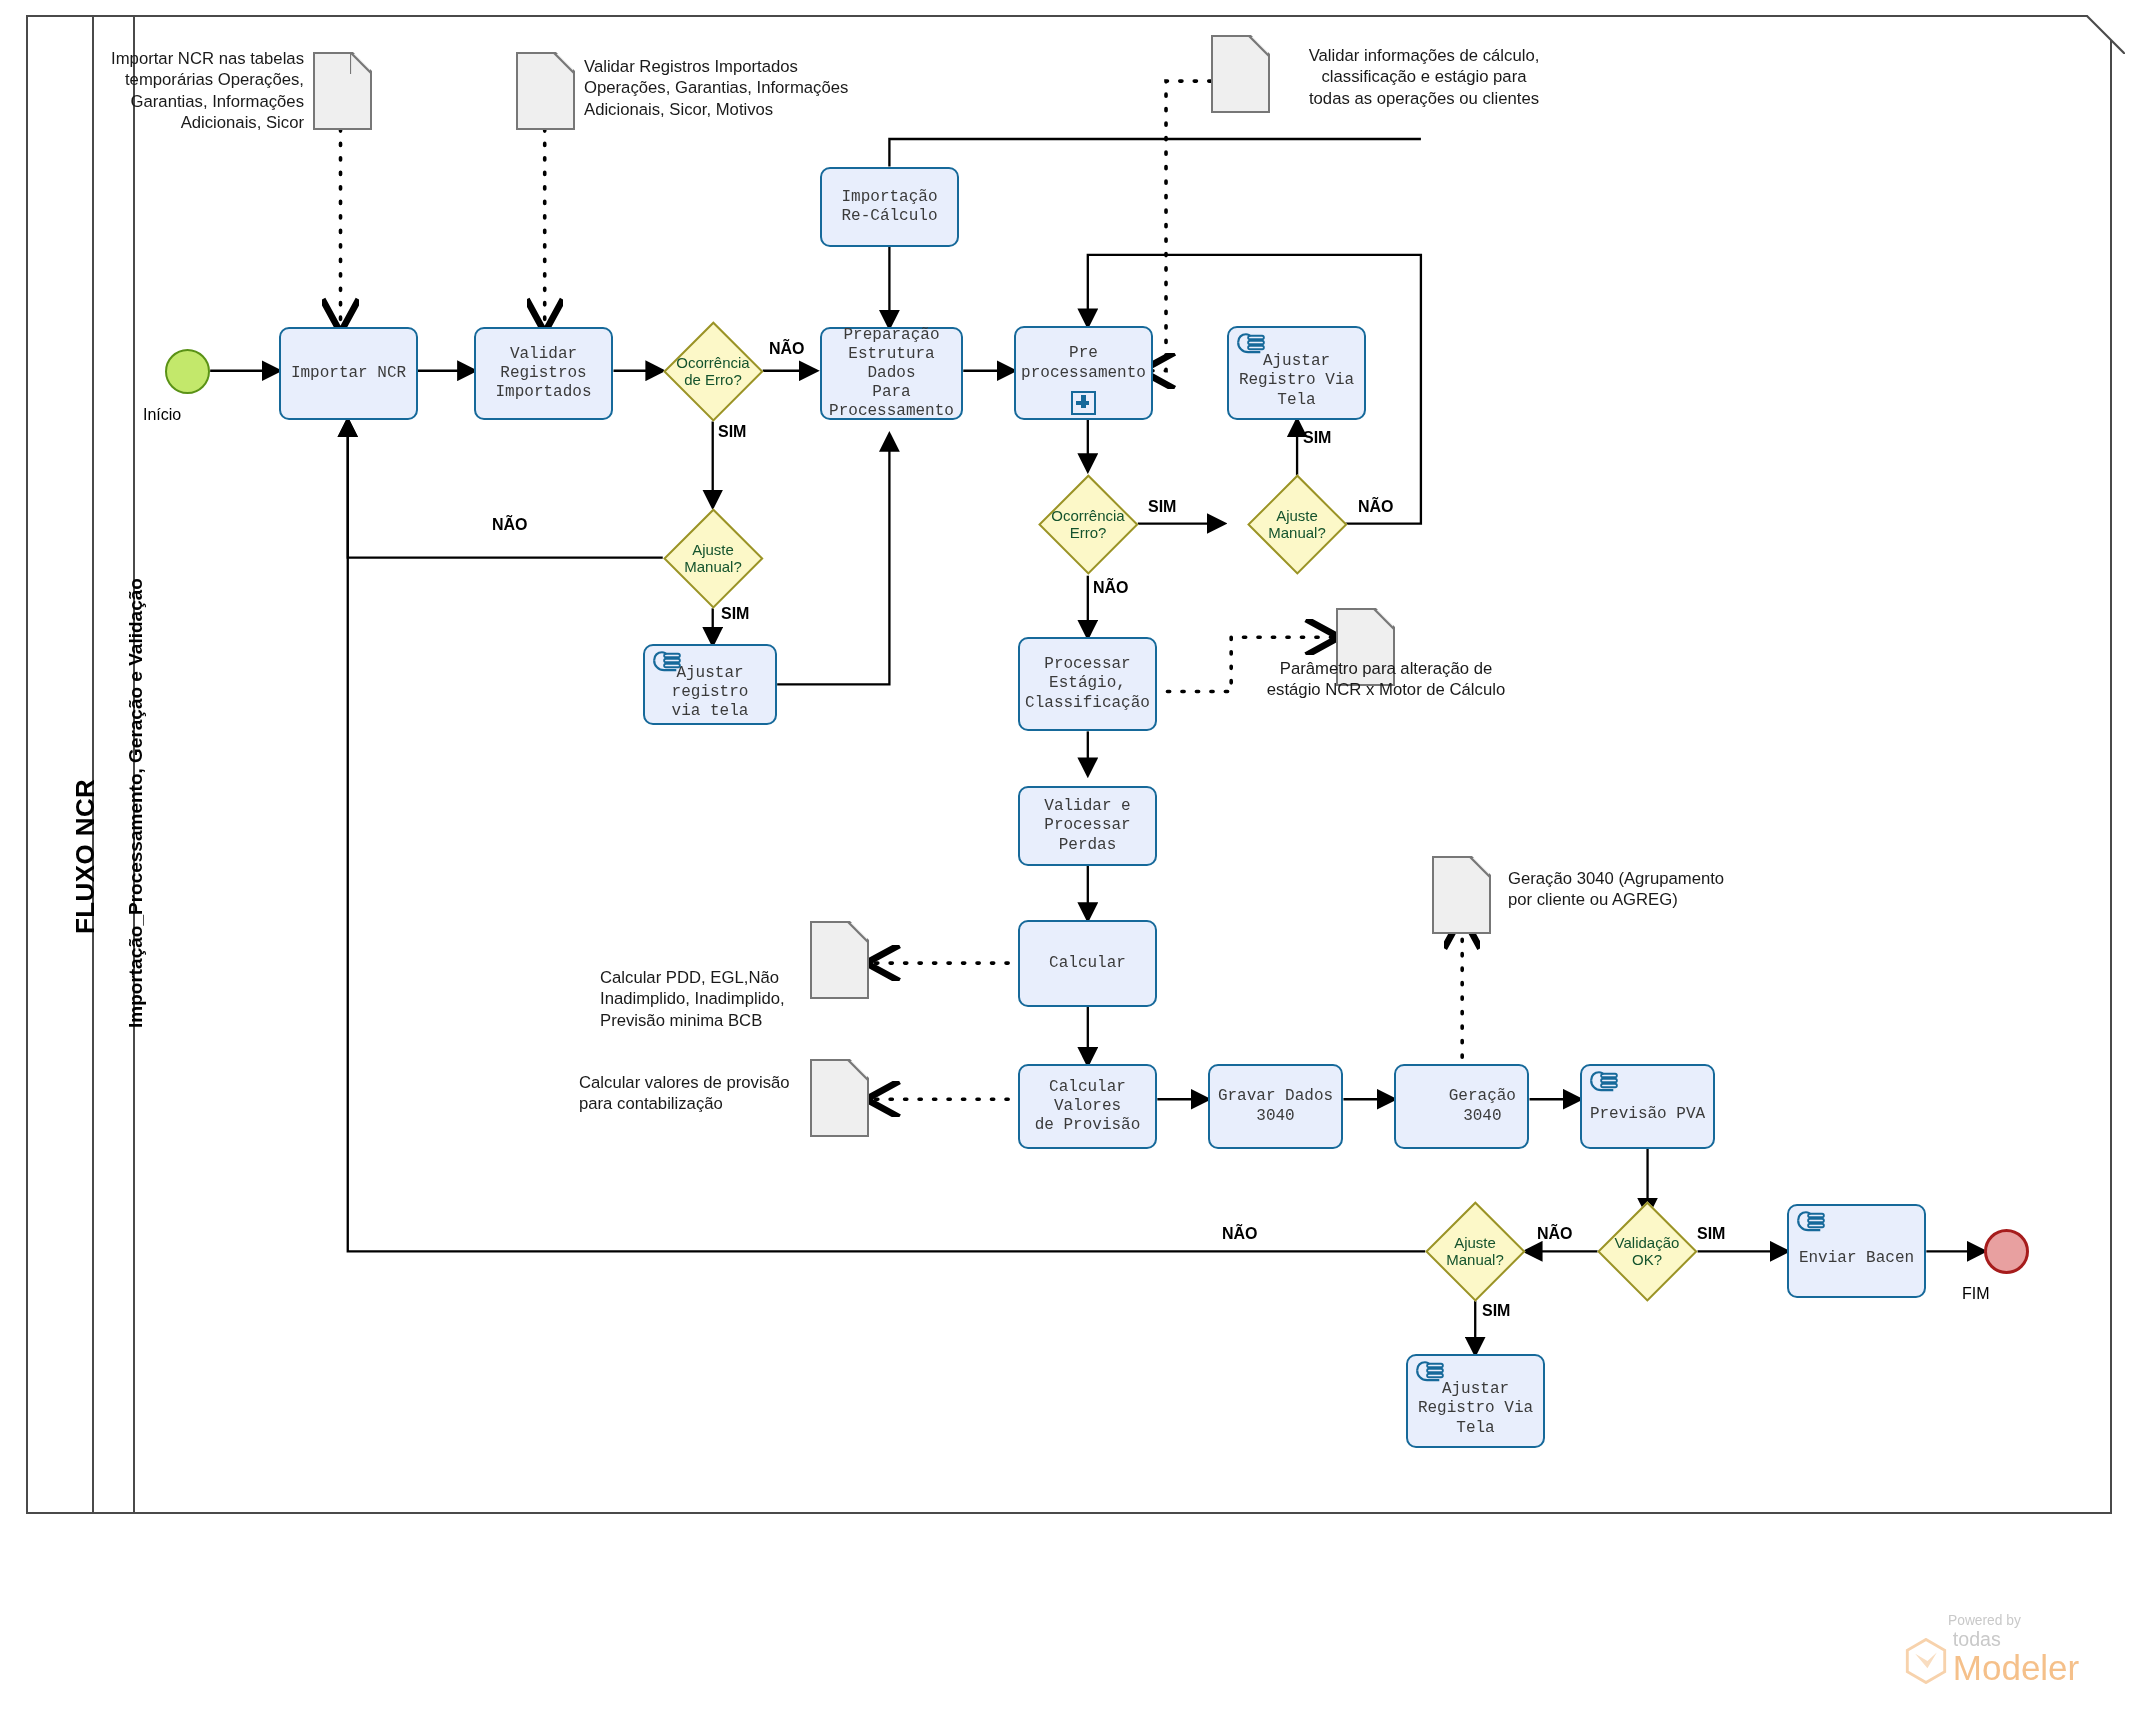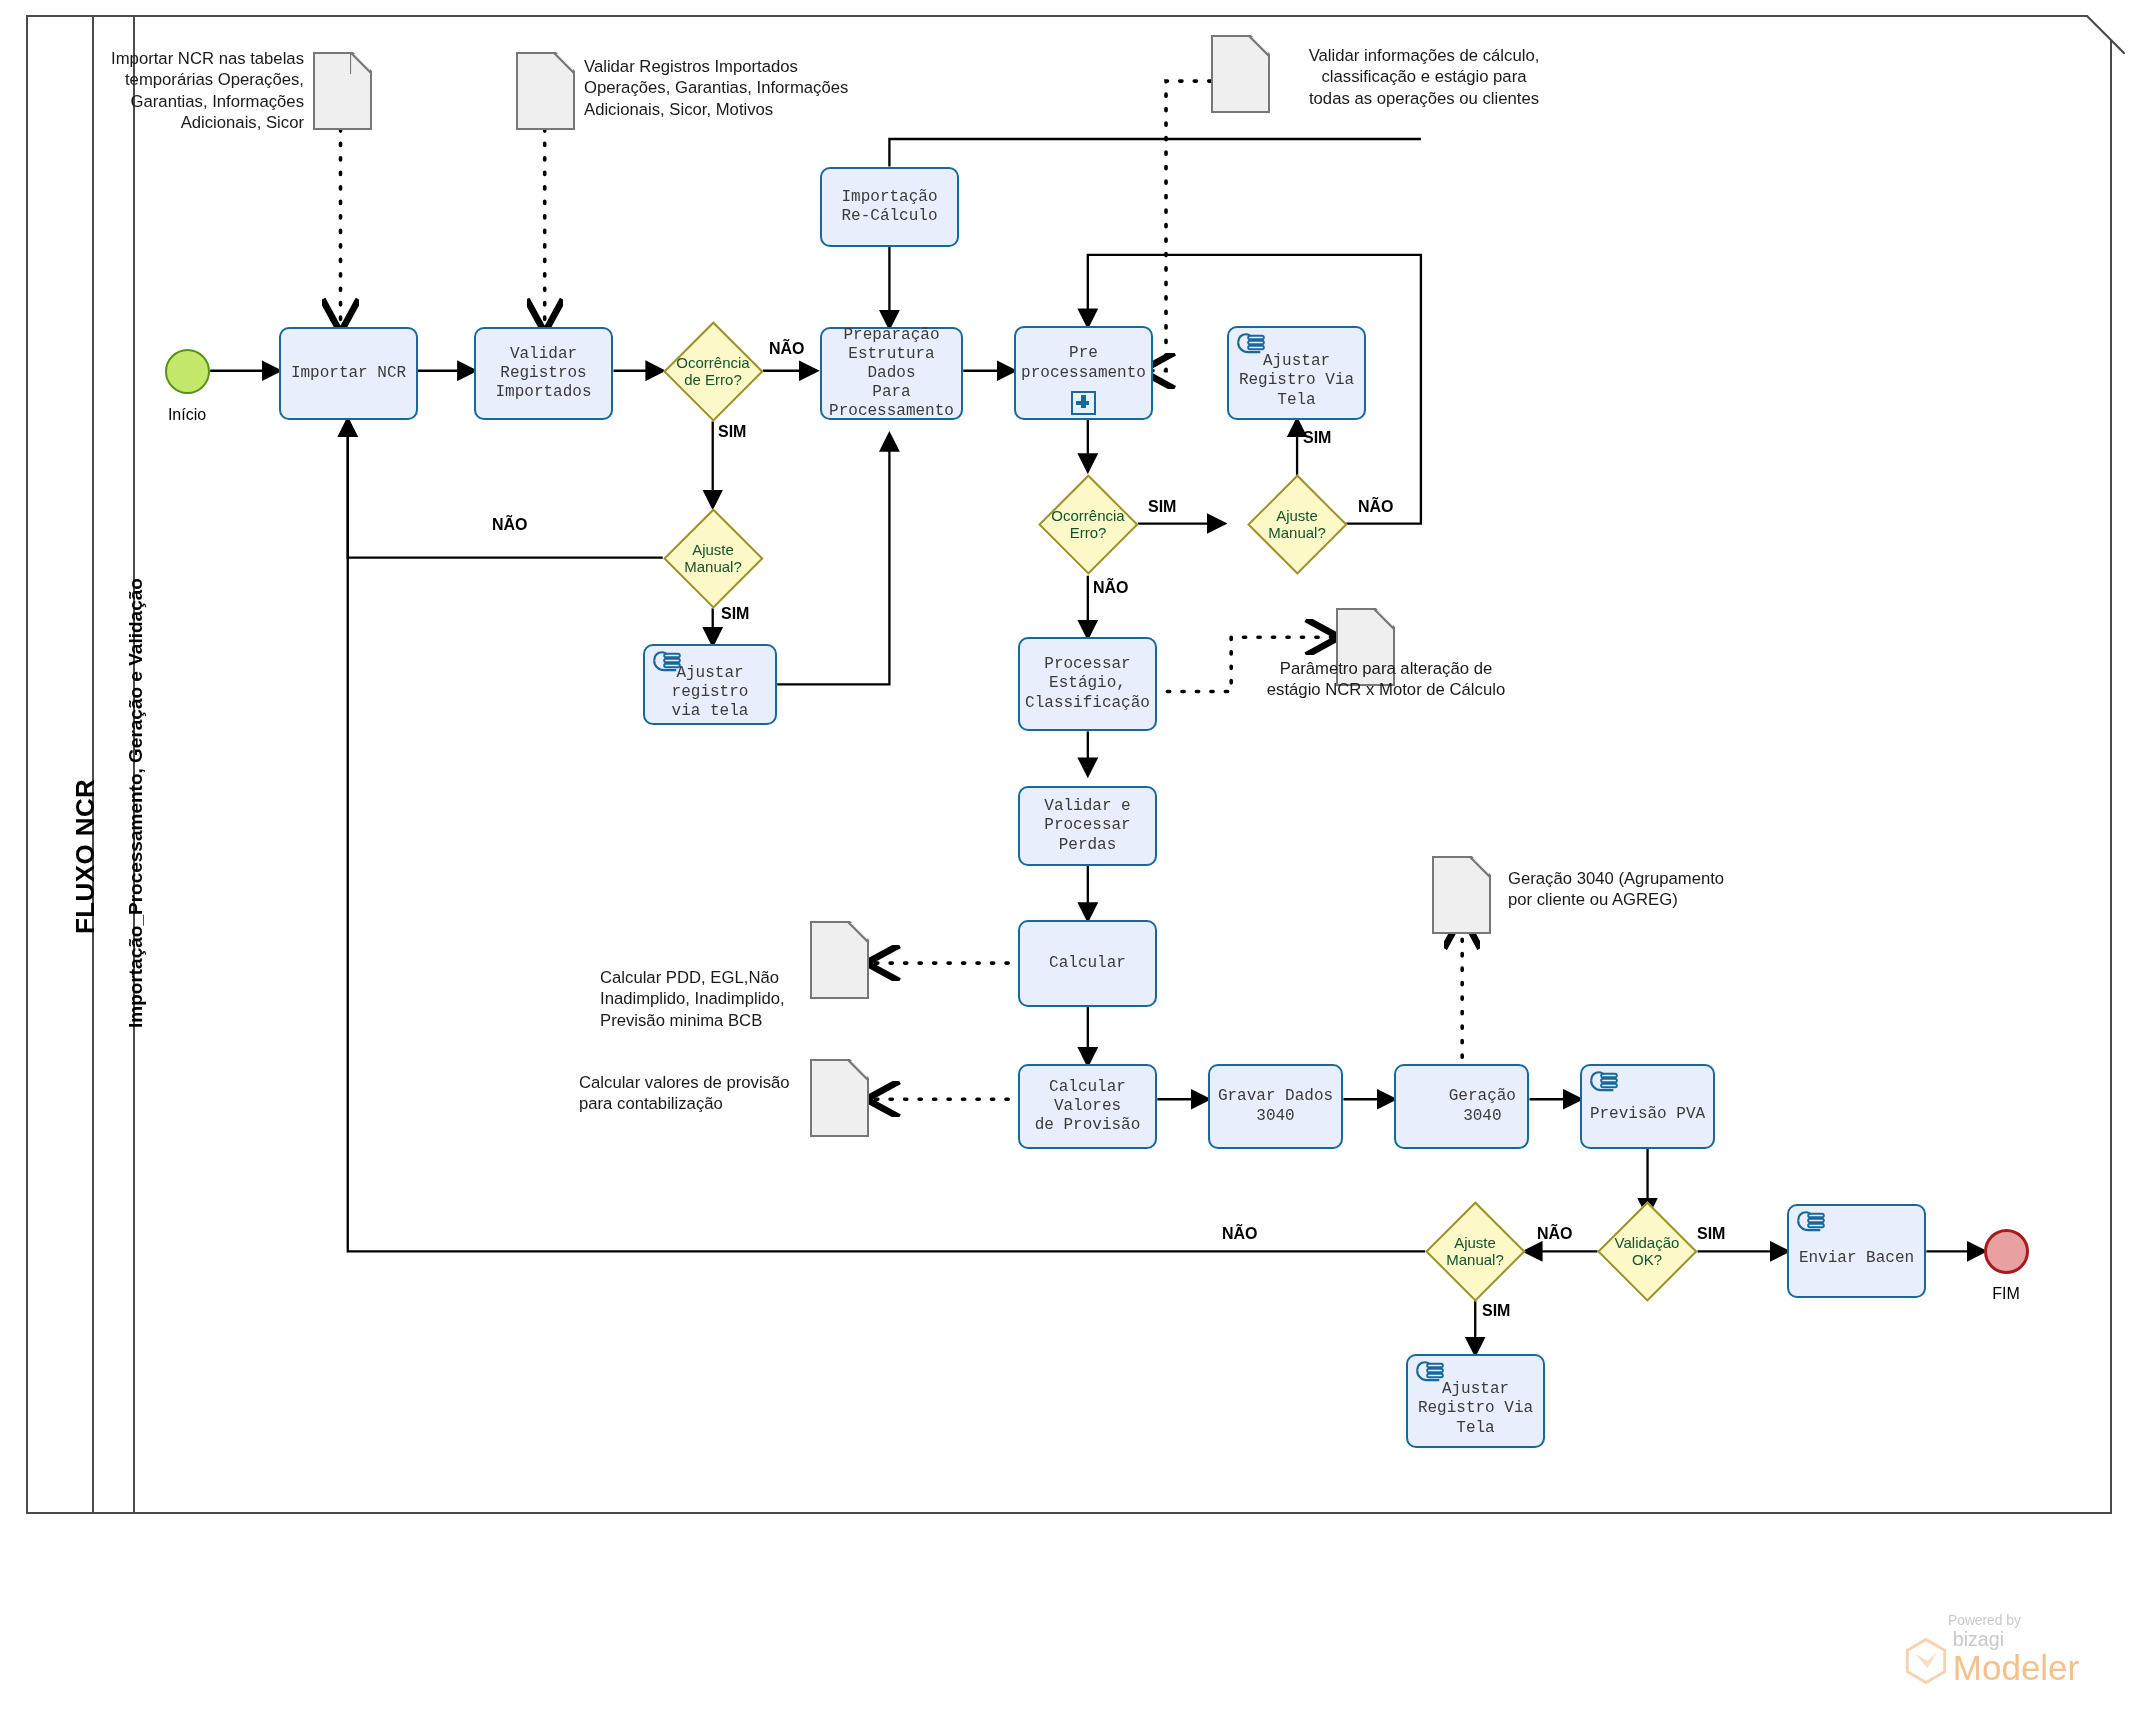--- a/index.html
+++ b/index.html
@@ -137,21 +137,20 @@
   
   .event {
     position: absolute;
     border-radius: 50%;
     box-sizing: border-box;
   }
   .event.start { background: #c3e86b; border: 2.9px solid #5a9216; }
   .event.end   { background: #e8a0a0; border: 3.6px solid #a61c1c; }
   .event-label {
     position: absolute;
-    text-align: center;
     font-size: 16px;
     color: #000;
     white-space: nowrap;
   }
   
   .dataobj {
     position: absolute;
     background: #efefef;
     border: 2.2px solid #777777;
     box-sizing: border-box;
@@ -514,20 +513,20 @@
   <div class="flow-label" style="left:1697px; top:1225px;">SIM</div>
 
   <div id="brand">
     <div id="brand-powered">Powered by</div>
     <div id="brand-row">
       <svg id="brand-mark" viewBox="0 0 58 64">
         <path d="M29 2 L55 17 L55 47 L29 62 L3 47 L3 17 Z" fill="none" stroke="#f7d2ac" stroke-width="4"></path>
         <path d="M14 22 L31 42 L44 20 L31 32 Z" fill="#f9ddc0"></path>
       </svg>
       <div>
-        <div id="brand-bizagi">bizagi</div>
+        <div id="brand-bizagi">todas</div>
         <div id="brand-modeler">Modeler</div>
       </div>
     </div>
   </div>
 
 </div>
 
 
 </body></html>

